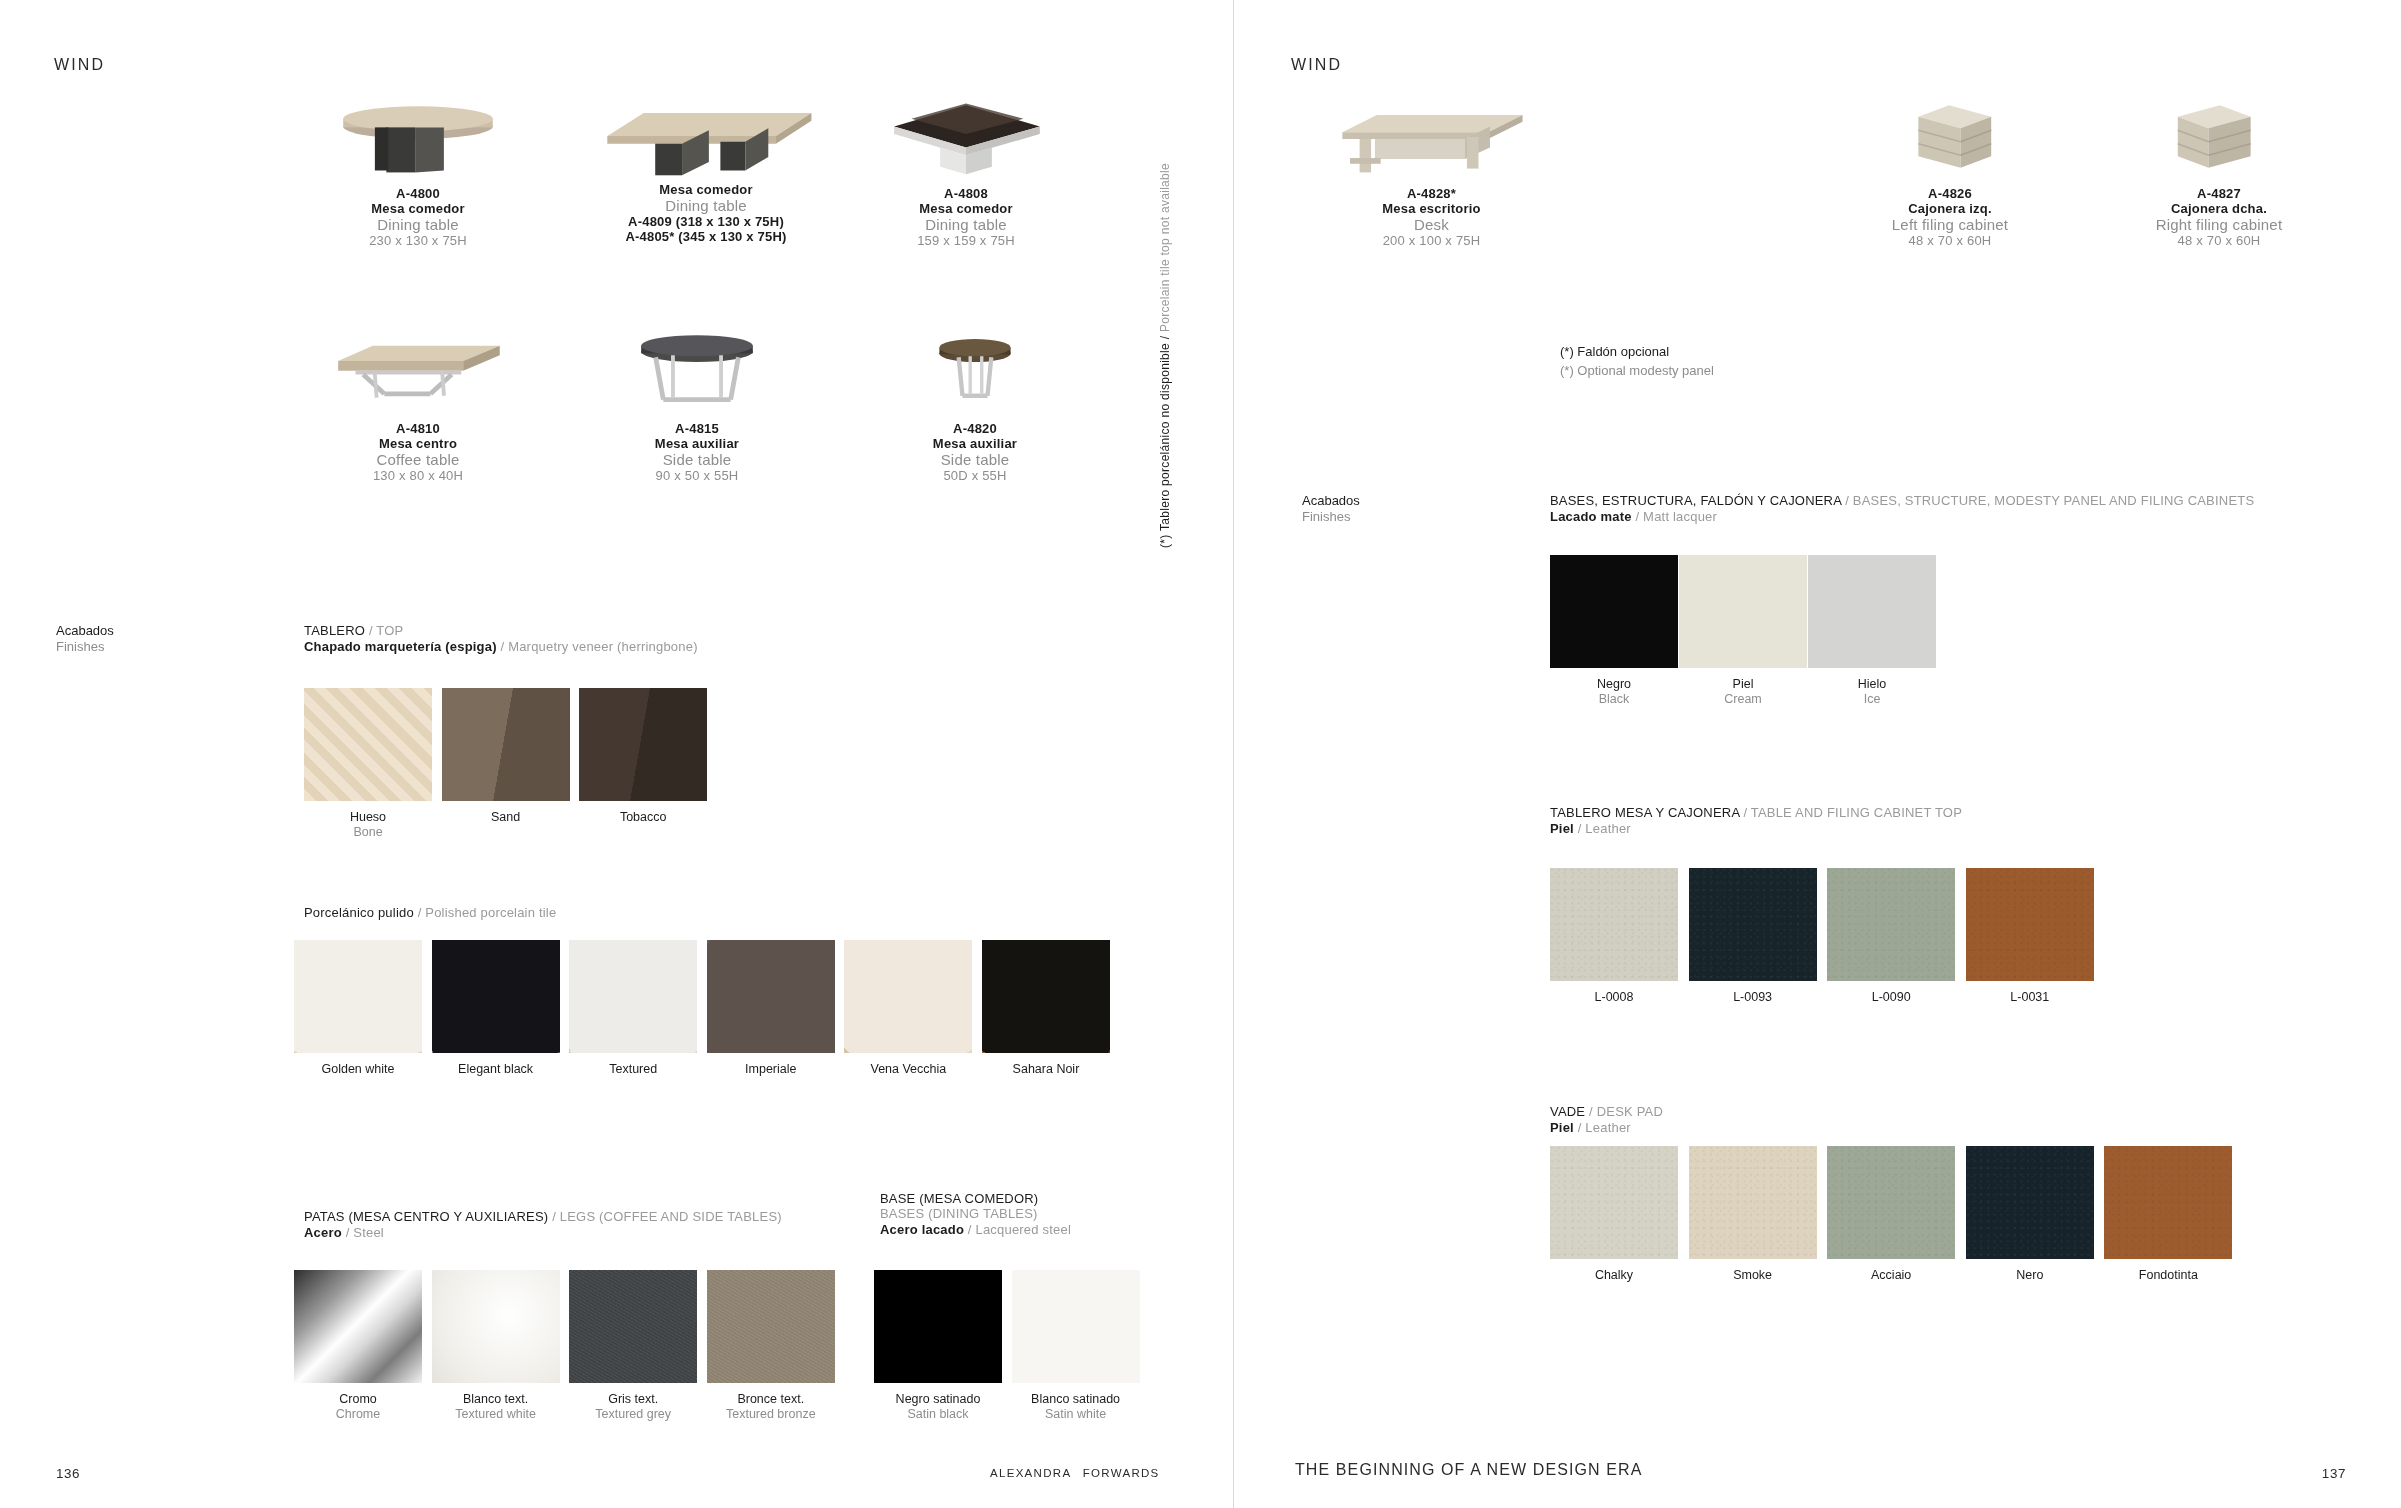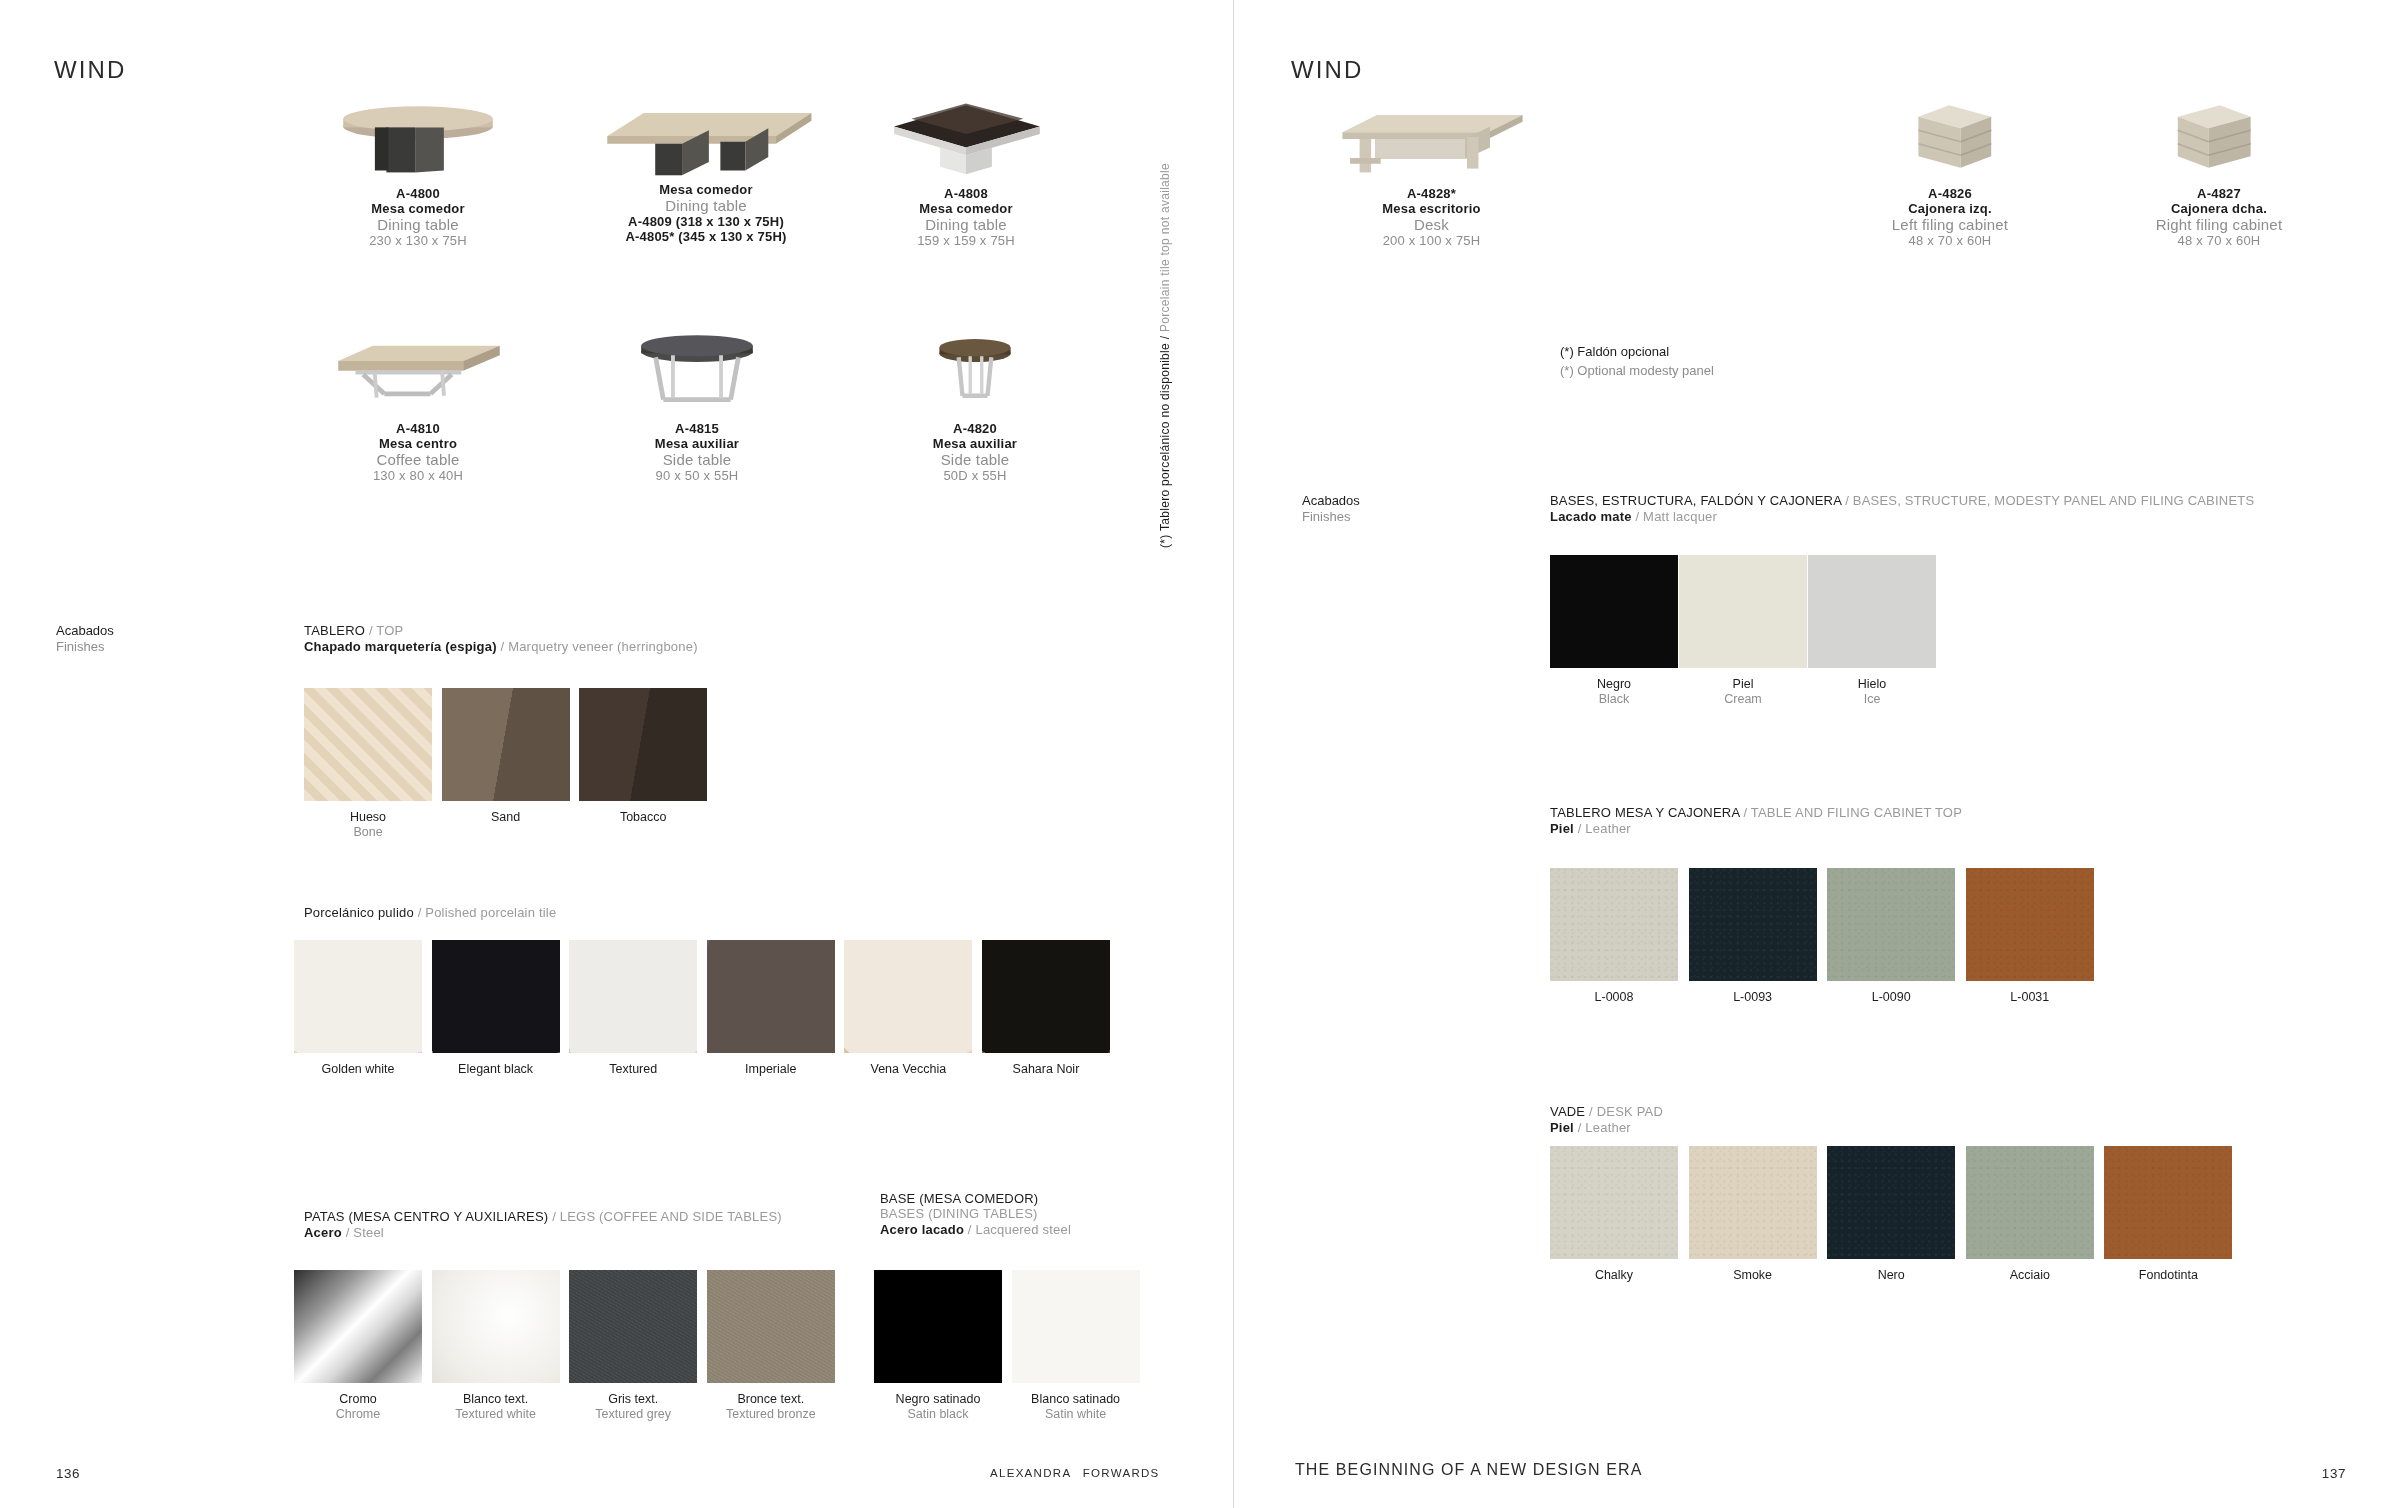--- a/index.html
+++ b/index.html
@@ -10,21 +10,21 @@
     color:#1a1a1a;
     position:relative;
     overflow:hidden;
   }
   .page{position:absolute;top:0;height:1508px;}
   .page-left{left:0;width:1233px;}
   .page-right{left:1233px;width:1169px;}
   .divider{position:absolute;left:1233px;top:0;width:1px;height:1508px;background:#d8d8d8;}
 
   .brand{
-    position:absolute;font-size:24px;letter-spacing:2.1px;color:#2b2b2b;font-weight:400;
+    position:absolute;font-size:16px;letter-spacing:2.1px;color:#2b2b2b;font-weight:400;
   }
 
   
   .prod{position:absolute;text-align:center;}
   .prod .img{height:134px;display:flex;align-items:flex-end;justify-content:center;}
   .prod .code{font-size:13px;font-weight:700;color:#1c1c1c;margin-top:3.8px;letter-spacing:0.2px;}
   .prod .name{font-size:13px;font-weight:700;color:#1c1c1c;letter-spacing:0.2px;}
   .prod .name-en{font-size:15px;color:#8d8d8d;letter-spacing:0.2px;}
   .prod .dims{font-size:13px;color:#8d8d8d;letter-spacing:0.2px;}
   .prod .dims b{color:#1c1c1c;font-weight:700;}
@@ -534,32 +534,32 @@
     <div class="sw">
       <span class="chip" style="background:
         radial-gradient(circle at 25% 30%,rgba(0,0,0,.05) 0 1px,transparent 1px),
         radial-gradient(circle at 70% 60%,rgba(0,0,0,.05) 0 1px,transparent 1px),#ded3bf;background-size:6.7px 6.7px,8.6px 8.6px;"></span>
       <span class="cap">
         <span class="es">Smoke</span>
       </span>
     </div>
     <div class="sw">
       <span class="chip" style="background:
+        radial-gradient(circle at 25% 30%,rgba(0,0,0,.05) 0 1px,transparent 1px),
+        radial-gradient(circle at 70% 60%,rgba(0,0,0,.05) 0 1px,transparent 1px),#9da897;background-size:6.7px 6.7px,8.6px 8.6px;"></span>
+      <span class="cap">
+        <span class="es">Acciaio</span>
+      </span>
+    </div>
+    <div class="sw">
+      <span class="chip" style="background:
         radial-gradient(circle at 25% 30%,rgba(255,255,255,.05) 0 1px,transparent 1px),
         radial-gradient(circle at 70% 60%,rgba(255,255,255,.04) 0 1px,transparent 1px),#16232a;background-size:6.7px 6.7px,8.6px 8.6px;"></span>
       <span class="cap">
         <span class="es">Nero</span>
-      </span>
-    </div>
-    <div class="sw">
-      <span class="chip" style="background:
-        radial-gradient(circle at 25% 30%,rgba(0,0,0,.05) 0 1px,transparent 1px),
-        radial-gradient(circle at 70% 60%,rgba(0,0,0,.05) 0 1px,transparent 1px),#9da897;background-size:6.7px 6.7px,8.6px 8.6px;"></span>
-      <span class="cap">
-        <span class="es">Acciaio</span>
       </span>
     </div>
     <div class="sw">
       <span class="chip" style="background:
         radial-gradient(circle at 25% 30%,rgba(0,0,0,.06) 0 1px,transparent 1px),
         radial-gradient(circle at 70% 60%,rgba(0,0,0,.06) 0 1px,transparent 1px),#9d5c2e;background-size:6.7px 6.7px,8.6px 8.6px;"></span>
       <span class="cap">
         <span class="es">Fondotinta</span>
       </span>
     </div>

